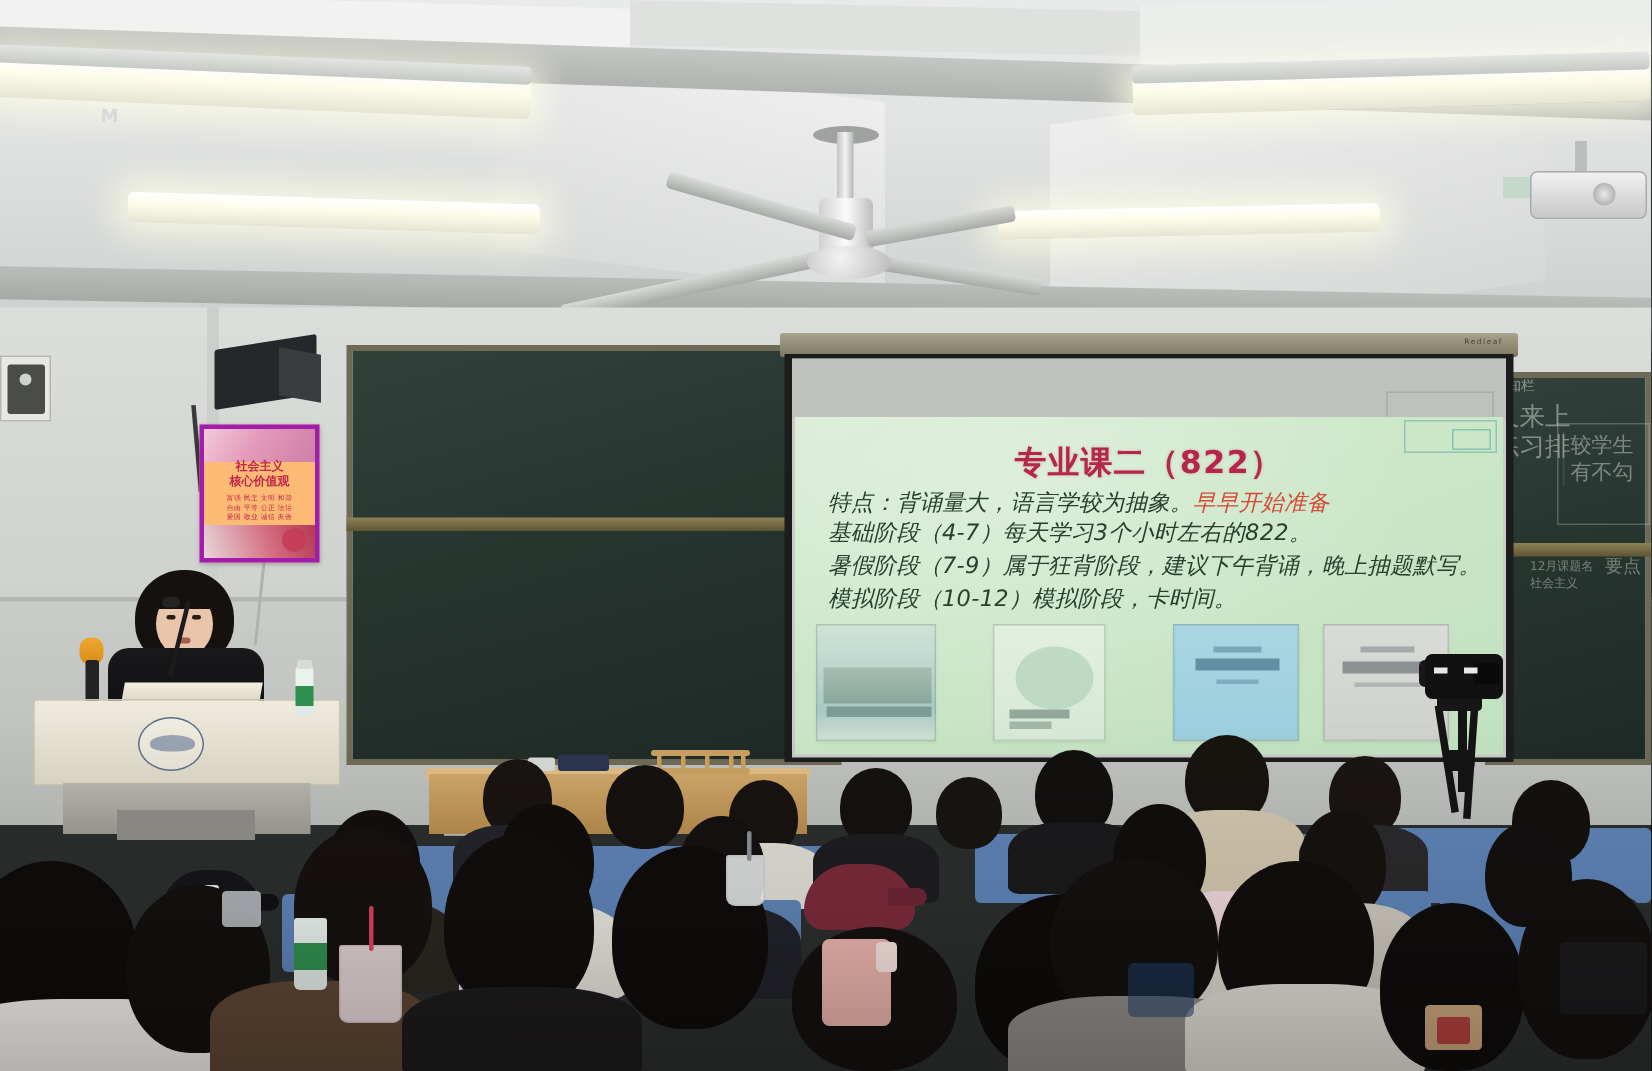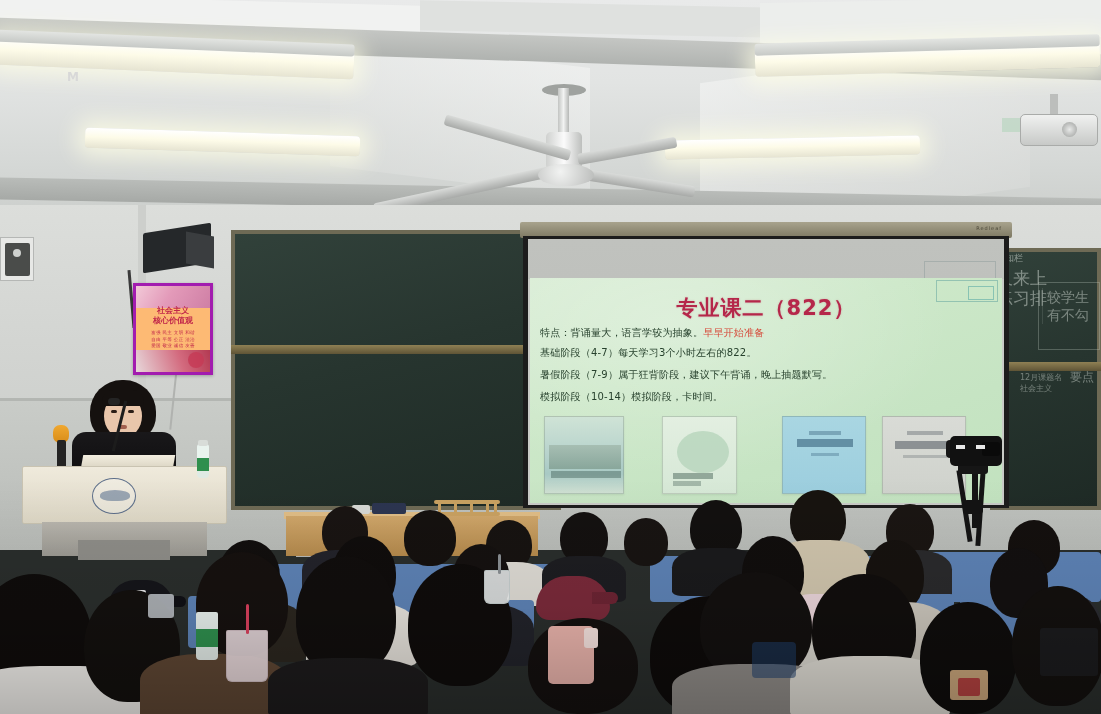--- a/index.html
+++ b/index.html
@@ -147,22 +147,22 @@
   #screen-top-band{position:absolute;left:0;top:0;width:100%;height:40px;
     background:linear-gradient(180deg,#c0c2be,#bfc1bd);}
   #slide{position:absolute;left:2px;top:39px;width:472px;height:225px;
     background:linear-gradient(160deg,#d7ecd3 0%,#cde8c9 35%,#c6e4c3 70%,#c2e2bf 100%);
     overflow:hidden;}
   #slide-gloss{position:absolute;left:0;top:0;width:100%;height:100%;
     background:radial-gradient(ellipse at 30% 20%,rgba(255,255,255,.28),rgba(255,255,255,0) 60%);}
   #slide-title{position:absolute;left:0;top:16px;width:100%;text-align:center;
     color:#b5274a;font-size:21px;font-weight:bold;letter-spacing:1px;
     text-shadow:0 0 2px rgba(180,40,70,.3);}
-  .slide-line{position:absolute;left:10px;color:#26402c;font-size:10px;
-    letter-spacing:.2px;white-space:nowrap;}
+  .slide-line{position:absolute;left:22px;color:#26402c;font-size:15px;
+    letter-spacing:.2px;white-space:nowrap;font-style:italic;}
   #sl1{top:48px;}
   #sl2{top:68px;}
   #sl3{top:90px;}
   #sl4{top:112px;}
   .hl{color:#d64a3a;}
   
   #books{position:absolute;left:14px;top:138px;width:444px;height:78px;}
   .book{position:absolute;top:0;height:78px;border:1px solid rgba(120,140,120,.35);
     box-shadow:0 1px 2px rgba(0,0,0,.08);overflow:hidden;}
   #bk1{left:0;width:80px;background:linear-gradient(180deg,#cfe3d6 0%,#b9d4cd 45%,#a8c9c4 75%,#cfe0d2 100%);}
@@ -375,21 +375,21 @@
       <div id="slide">
         <div id="slide-gloss"></div>
         <div id="slide-ui1"></div>
         <div id="slide-ui2"></div>
 
         <div id="slide-title">专业课二（822）</div>
 
         <div class="slide-line" id="sl1"><span>特点：背诵量大，语言学较为抽象。</span><span class="hl">早早开始准备</span></div>
         <div class="slide-line" id="sl2">基础阶段（4-7）每天学习3个小时左右的822。</div>
         <div class="slide-line" id="sl3">暑假阶段（7-9）属于狂背阶段，建议下午背诵，晚上抽题默写。</div>
-        <div class="slide-line" id="sl4">模拟阶段（10-14）模拟阶段，卡时间。</div>
+        <div class="slide-line" id="sl4">模拟阶段（10-12）模拟阶段，卡时间。</div>
 
         <div id="books">
           <div class="book" id="bk1">
               <div class="b-img"></div>
               <div class="b-t"></div>
             </div>
           <div class="book" id="bk2">
               <div class="circle"></div>
               <div class="b-t"></div>
               <div class="b-t2"></div>

